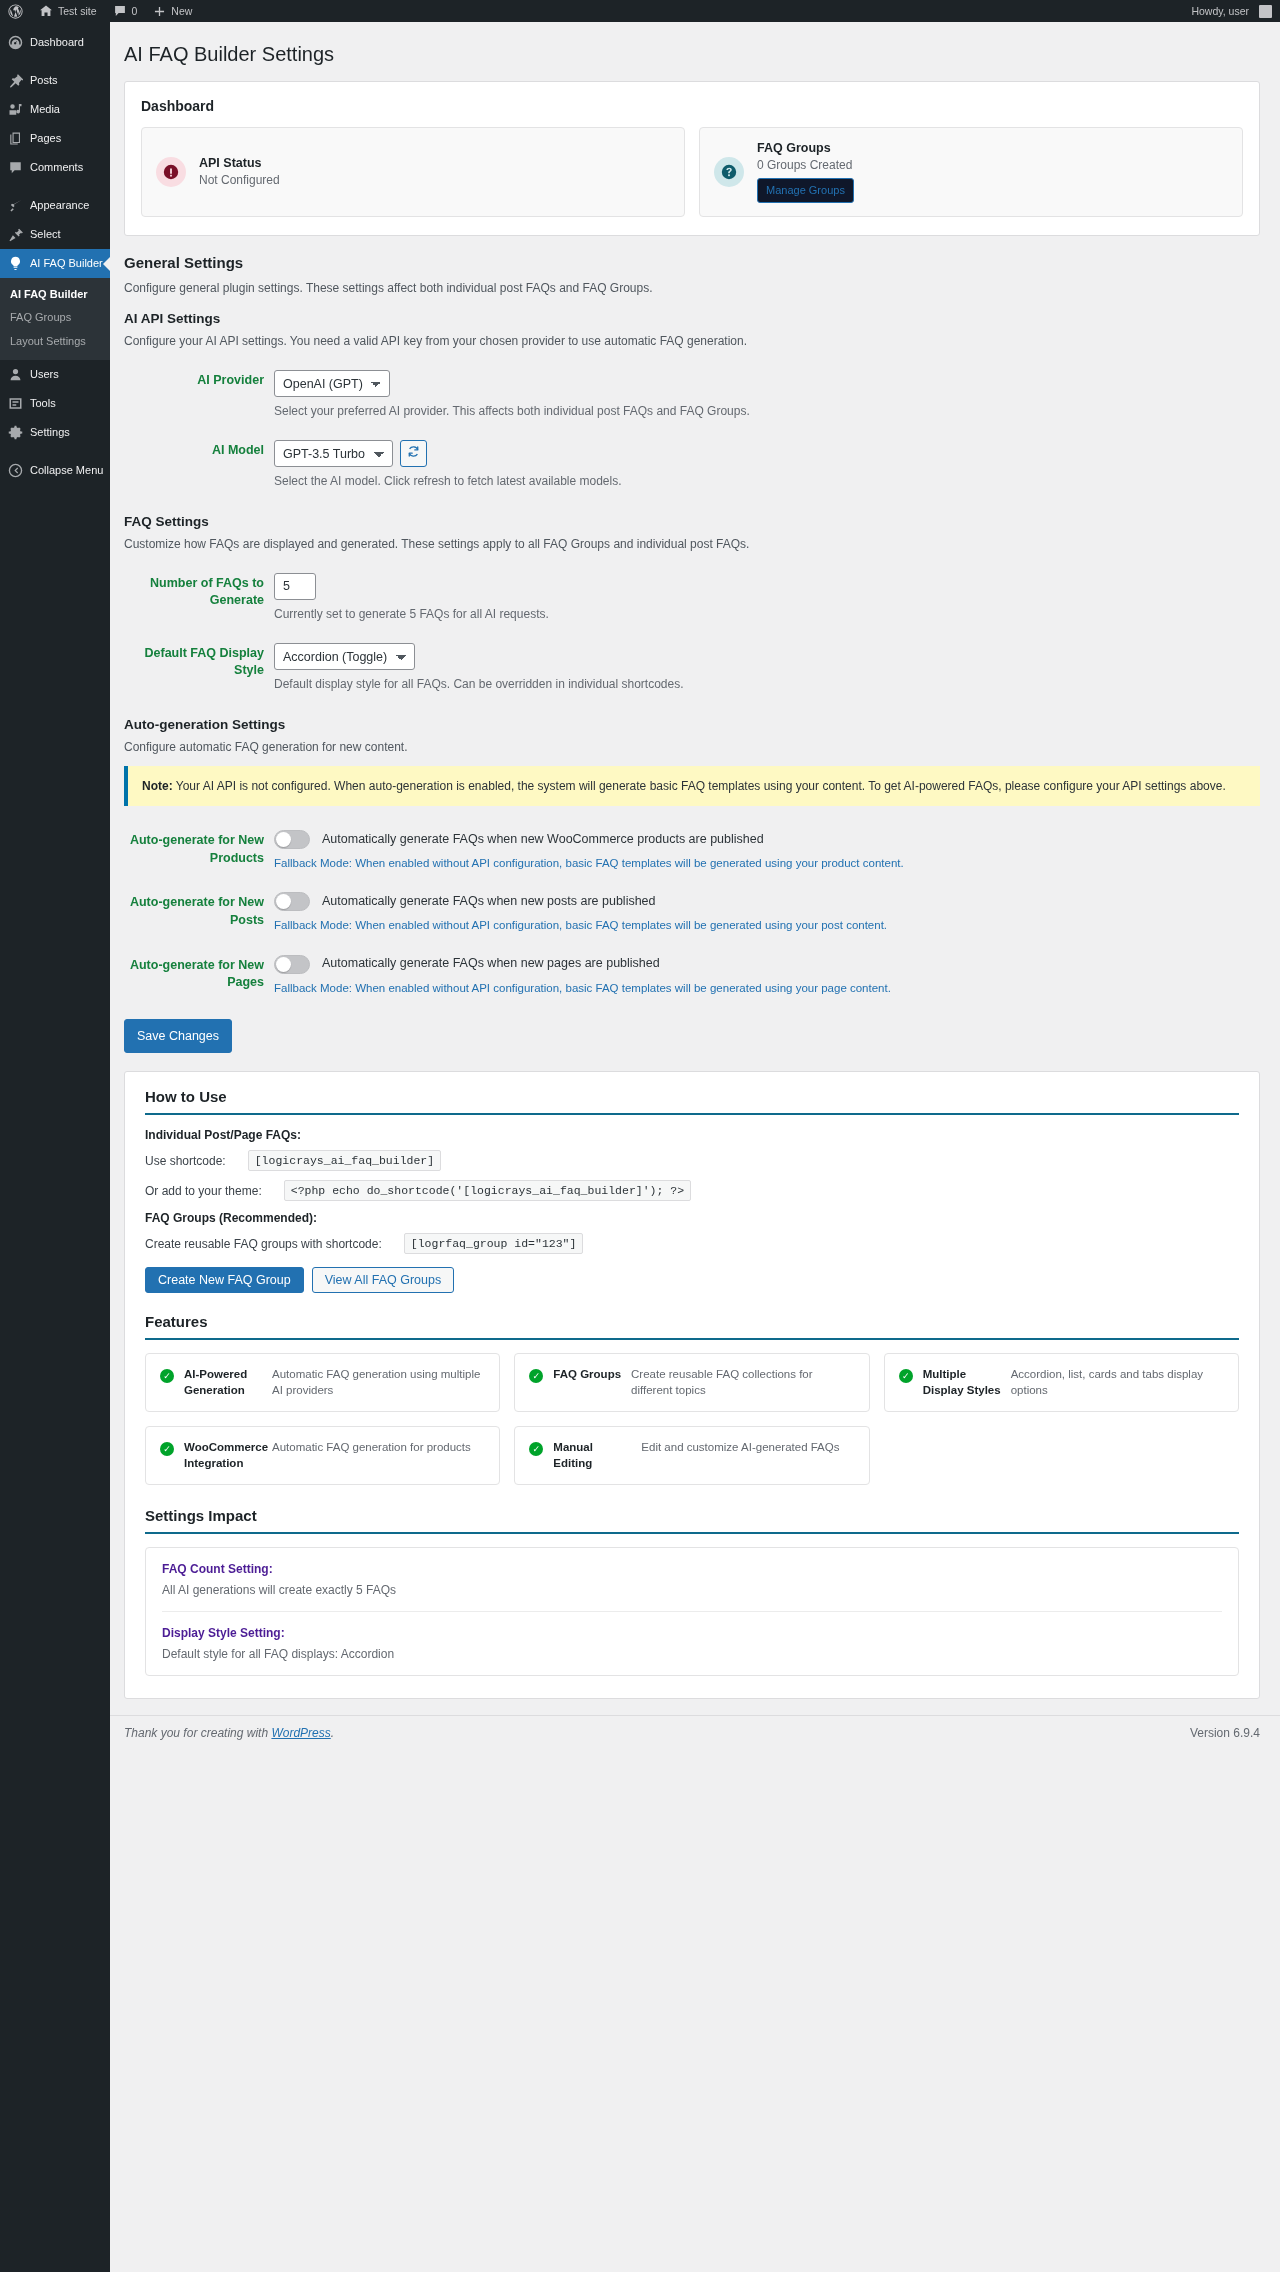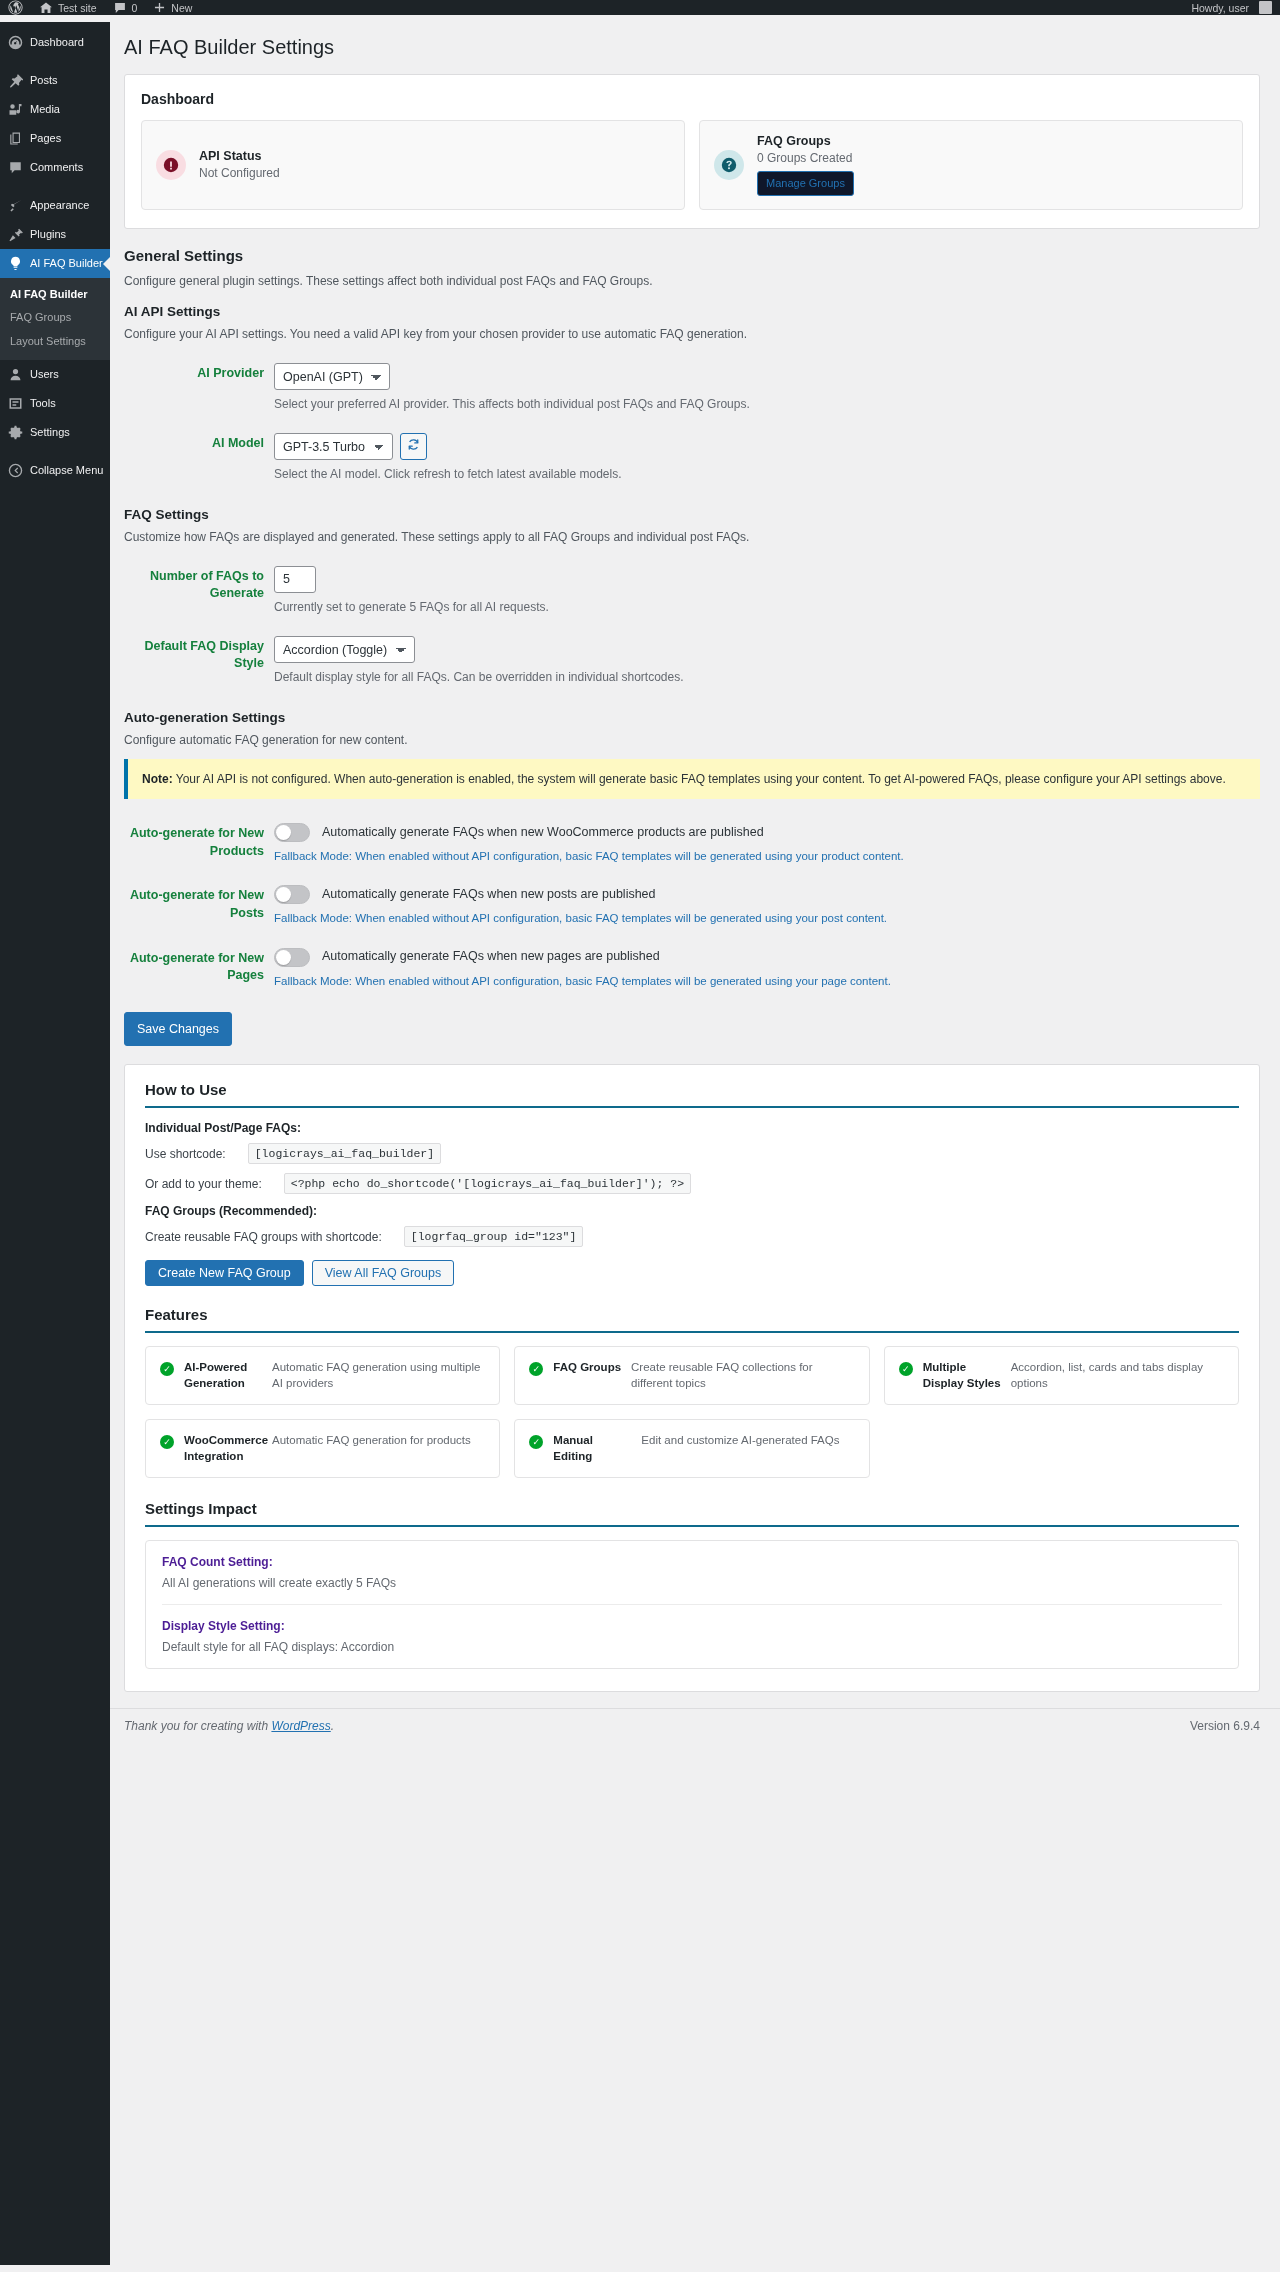--- a/index.html
+++ b/index.html
@@ -8,21 +8,21 @@
     background: #f0f0f1;
     font-family: "Liberation Sans", sans-serif;
     font-size: 13px;
     color: #3c434a;
     -webkit-font-smoothing: antialiased;
   }
   body { position: relative; }
 
   
   #adminbar {
-    height: 15px;
+    height: 22px;
     background: #1d2327;
     color: #c3c4c7;
     display: flex;
     align-items: center;
     font-size: 10.5px;
     position: relative;
     z-index: 50;
   }
   .ab-item {
     display: flex;
@@ -523,21 +523,21 @@
     </span>
     <span>Appearance</span>
   </div>
 
   <div class="menu-item">
     <span class="mi-ico">
       <svg width="15" height="15" viewBox="0 0 20 20" fill="currentColor">
           <path d="M14.8 2.2l-1.4 1.4 1 1-2.8 2.8-1-1-1.4 1.4 5 5 1.4-1.4-1-1 2.8-2.8 1 1 1.4-1.4-5-5zM6.5 11L2 18.2l.8.8L10 14.5 6.5 11z"></path>
         </svg>
     </span>
-    <span>Plugins</span>
+    <span>Select</span>
   </div>
 
   <div class="menu-item current">
     <span class="mi-ico">
       <svg width="15" height="15" viewBox="0 0 20 20" fill="currentColor">
           <path d="M10 1a6 6 0 00-3.4 10.95c.5.35.9 1.05.9 1.8v.25h5v-.25c0-.75.4-1.45.9-1.8A6 6 0 0010 1zM7.5 15v1h5v-1h-5zm.5 2.2c.3.85 1.05 1.3 2 1.3s1.7-.45 2-1.3H8z"></path>
         </svg>
     </span>
     <span>AI FAQ Builder</span>
   </div>

